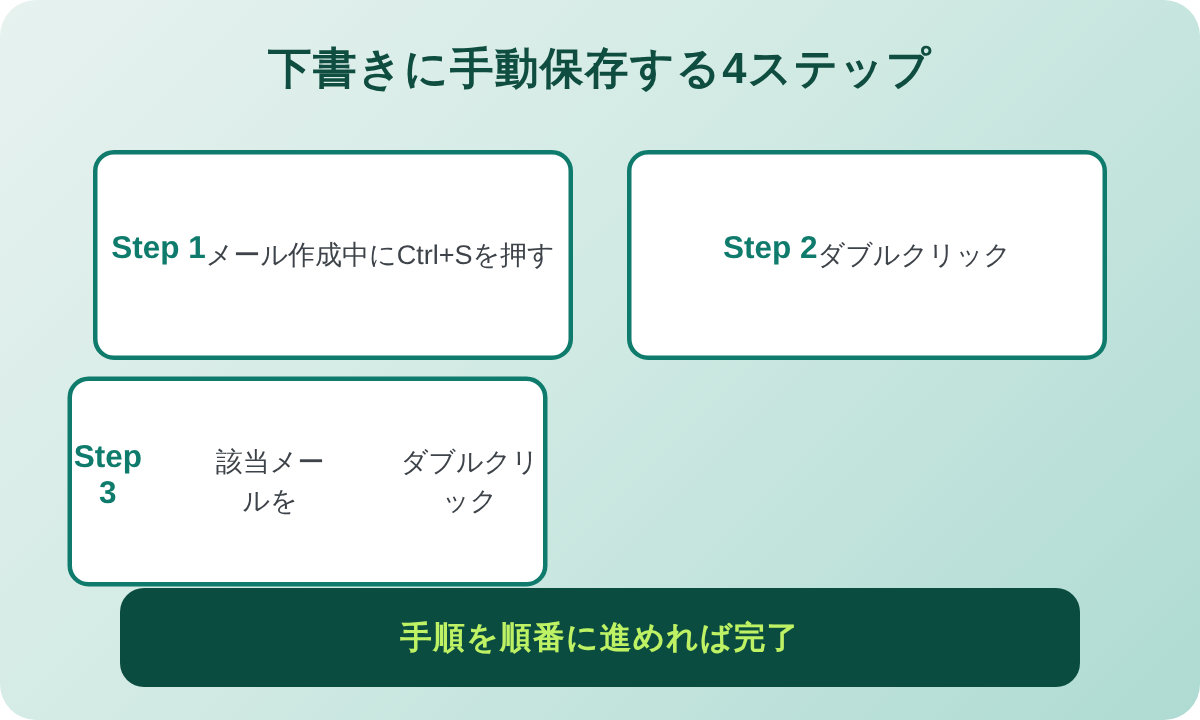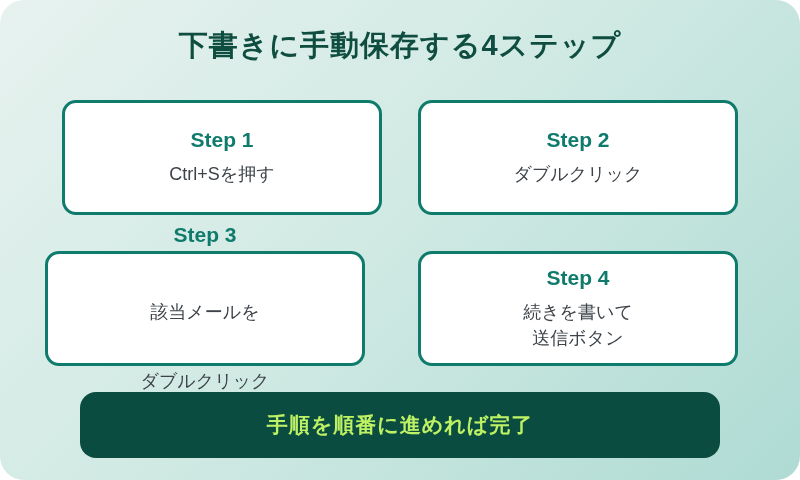--- a/index.html
+++ b/index.html
@@ -19,26 +19,26 @@
     position: absolute;
     top: 26px; left: 0; right: 0;
     text-align: center;
     font-size: 29px;
     font-weight: 800;
     letter-spacing: 1px;
     color: #0e4d3f;
   }
   .card {
     position: absolute;
-    width: 320px; height: 115px;
+    width: 320px; height: 140px;
     background: #ffffff;
     border: 3px solid #0f7b6c;
     border-radius: 14px;
     display: flex;
-    flex-direction: column;
+    flex-direction: row;
     align-items: center;
     justify-content: center;
     text-align: center;
   }
   .card-1 { left: 62px;  top: 100px; }
   .card-2 { left: 418px; top: 100px; }
   .card-3 { left: 45px;  top: 251px; gap: 43px; }
   .card-4 { left: 418px; top: 251px; }
   .step-label {
     font-size: 21px;
@@ -70,37 +70,33 @@
 </style>
 </head>
 <body>
 
 <div class="page">
 
   <h1 class="title">下書きに手動保存する4ステップ</h1>
 
   <div class="card card-1">
     <div class="step-label">Step 1</div>
+    <div class="step-line">メール作成中に</div>
     <div class="step-line">Ctrl+Sを押す</div>
   </div>
 
   <div class="card card-2">
     <div class="step-label">Step 2</div>
     <div class="step-line">ダブルクリック</div>
   </div>
 
   <div class="card card-3">
     <div class="step-label">Step 3</div>
     <div class="step-line">該当メールを</div>
     <div class="step-line">ダブルクリック</div>
   </div>
 
-  <div class="card card-4">
-    <div class="step-label">Step 4</div>
-    <div class="step-line">続きを書いて</div>
-    <div class="step-line">送信ボタン</div>
-  </div>
 
   <div class="banner">
     <span class="banner-text">手順を順番に進めれば完了</span>
   </div>
 
 </div>
 
 </body></html>

